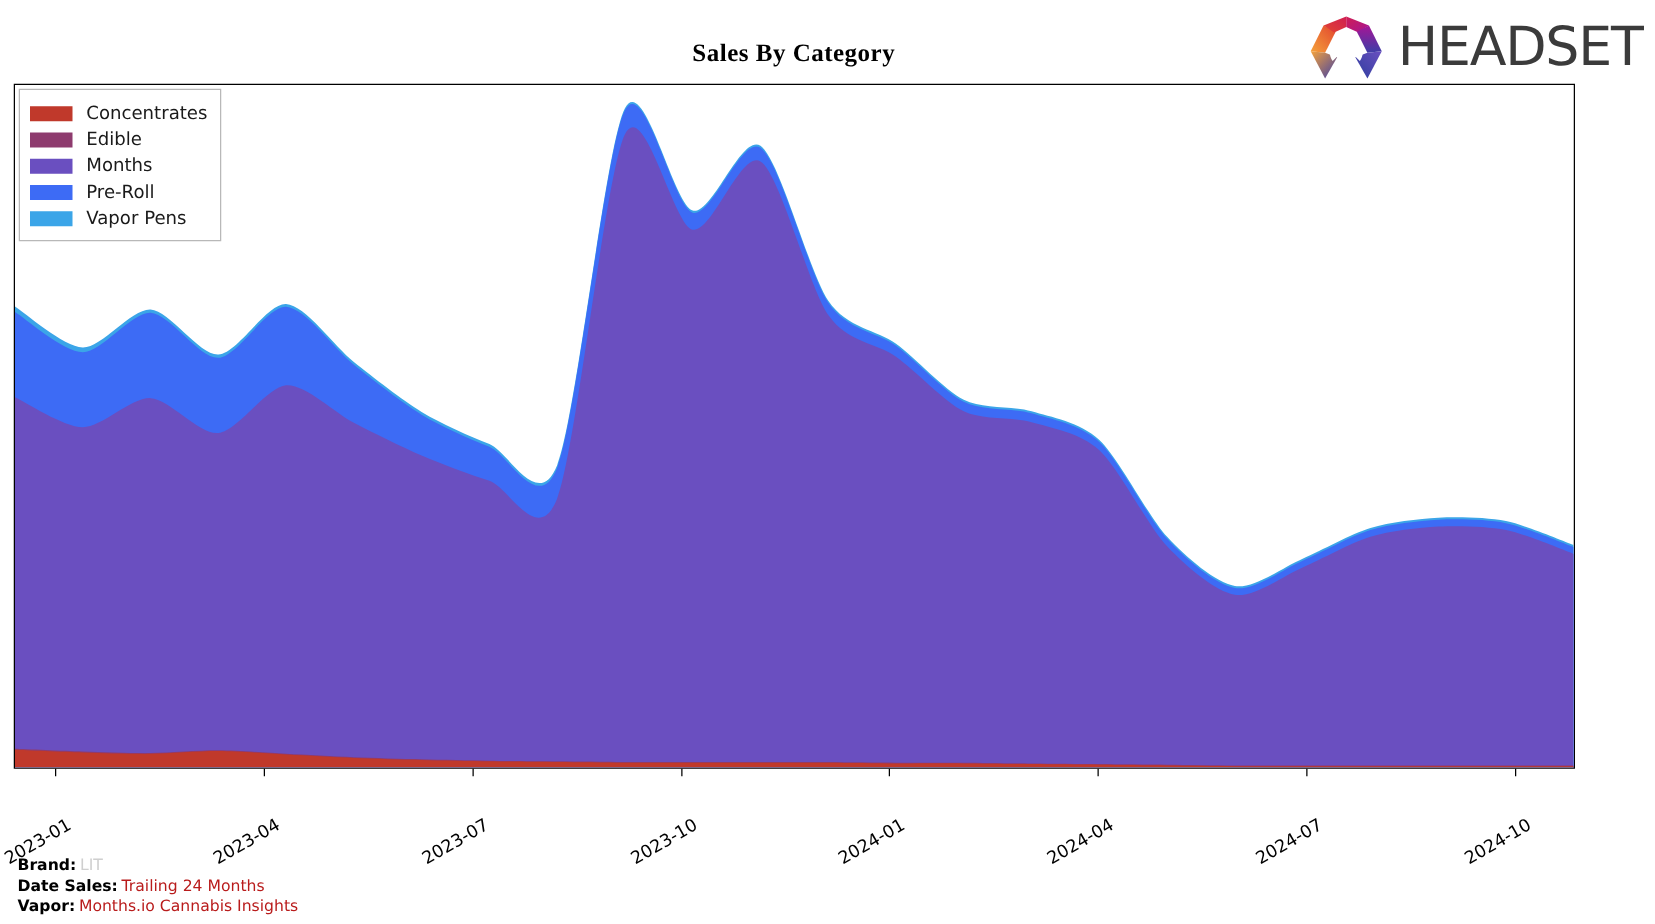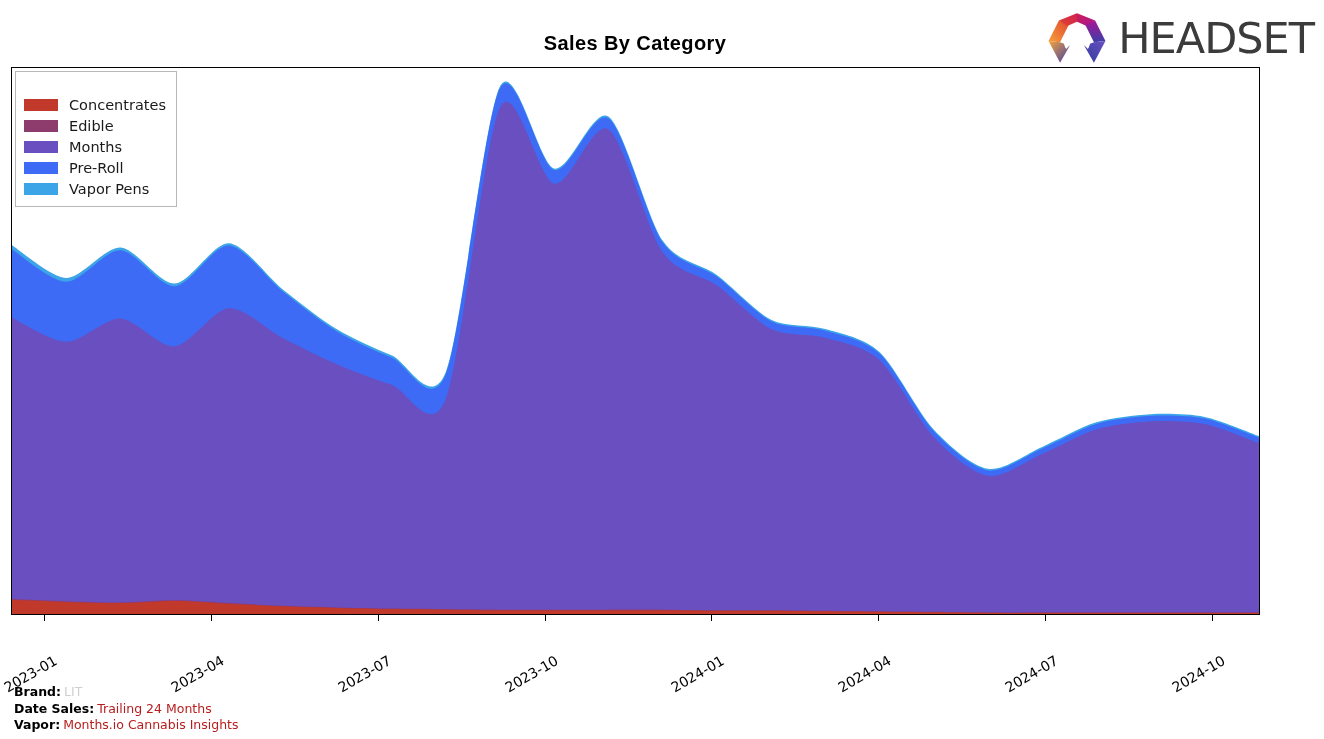--- a/index.html
+++ b/index.html
@@ -24,21 +24,21 @@
   .chart-title {
     position: absolute;
     left: 0;
     top: 32px;
     width: 1270px;
     text-align: center;
     font-size: 20px;
     font-weight: bold;
     color: #000000;
     letter-spacing: 0.4px;
-    font-family: Liberation Sans, sans-serif;
+    font-family: Liberation Serif, serif;
   }
 
   
   .logo-wrap {
     position: absolute;
     right: 10px;
     top: 12px;
     display: flex;
     align-items: center;
     gap: 10px;
@@ -78,21 +78,21 @@
     display: block;
   }
 
   
   .legend {
     position: absolute;
     left: 15px;
     top: 71px;
     background: #ffffff;
     border: 1px solid #b8b8b8;
-    padding: 22px 10px 7px 8px;
+    padding: 8px 10px 7px 8px;
     box-sizing: border-box;
     z-index: 6;
   }
   .legend-row {
     display: flex;
     align-items: center;
     height: 21px;
   }
   .legend-swatch {
     width: 34px;

